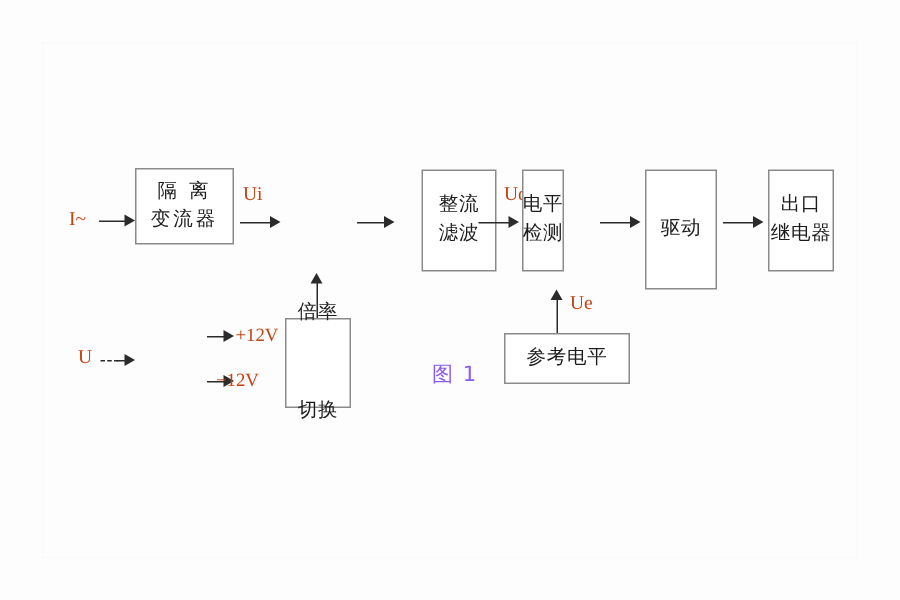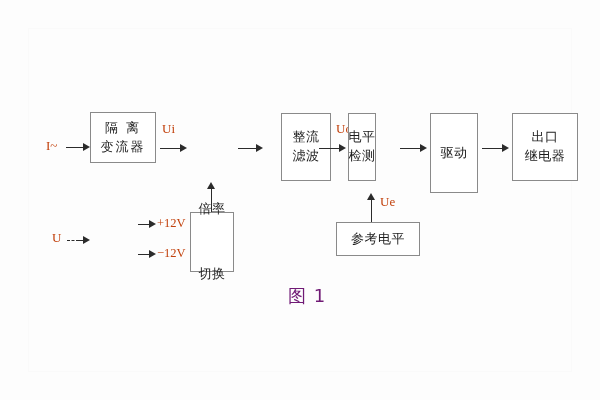--- a/index.html
+++ b/index.html
@@ -48,25 +48,24 @@
   .lbl {
     position: absolute;
     color: #c2410c;
     font-size: 13px;
     white-space: nowrap;
     font-family: Liberation Serif, serif;
   }
   .lbl.small { font-size: 12.5px; }
   .caption {
     position: absolute;
-    color: #701a75;
-    font-size: 18px;
+    color: #8b5cf6;
+    font-size: 14px;
     white-space: nowrap;
     letter-spacing: 1px;
-    margin-top: 43px;
   }
   
   .hline {
     position: absolute;
     height: 1px;
     background: #2b2b2b;
   }
   .vline {
     position: absolute;
     width: 1px;
@@ -135,38 +134,38 @@
   <div class="hline" style="left:400px; top:148px; width:24px;"></div>
   <div class="arrow-r" style="left:420px; top:144px;"></div>
 
   <div class="block" style="left:430px; top:113px; width:48px; height:80px;">
     <span class="ln">驱动</span>
   </div>
 
   <div class="hline" style="left:482px; top:148px; width:24px;"></div>
   <div class="arrow-r" style="left:502px; top:144px;"></div>
 
-  <div class="block" style="left:512px; top:113px; width:66px; height:68px;">
+  <div class="block" style="left:512px; top:113px; width:44px; height:68px;">
     <span class="ln">出口</span>
     <span class="ln">继电器</span>
   </div>
 
   <div class="lbl" style="left:52px; top:230px;">U</div>
   <div class="dashline" style="left:67px; top:240px; width:12px;"></div>
   <div class="hline" style="left:78px; top:240px; width:10px;"></div>
   <div class="arrow-r" style="left:83px; top:236px;"></div>
 
 
   <div class="hline" style="left:138px; top:224px; width:14px;"></div>
   <div class="arrow-r" style="left:149px; top:220px;"></div>
   <div class="lbl small" style="left:157px; top:216px;text-align:center;">+12V</div>
 
   <div class="hline" style="left:138px; top:254px; width:14px;"></div>
   <div class="arrow-r" style="left:149px; top:250px;"></div>
-  <div class="lbl small" style="left:157px; top:246px;">−12V</div>
+  <div class="lbl small" style="left:144px; top:246px;">−12V</div>
 
   <div class="block" style="left:190px; top:212px; width:44px; height:60px;gap:46px;">
     <span class="ln">倍率</span>
     <span class="ln">切换</span>
   </div>
 
   <div class="vline" style="left:211px; top:188px; height:24px;"></div>
   <div class="arrow-u" style="left:207px; top:182px;"></div>
 
   <div class="block" style="left:336px; top:222px; width:84px; height:34px;">

